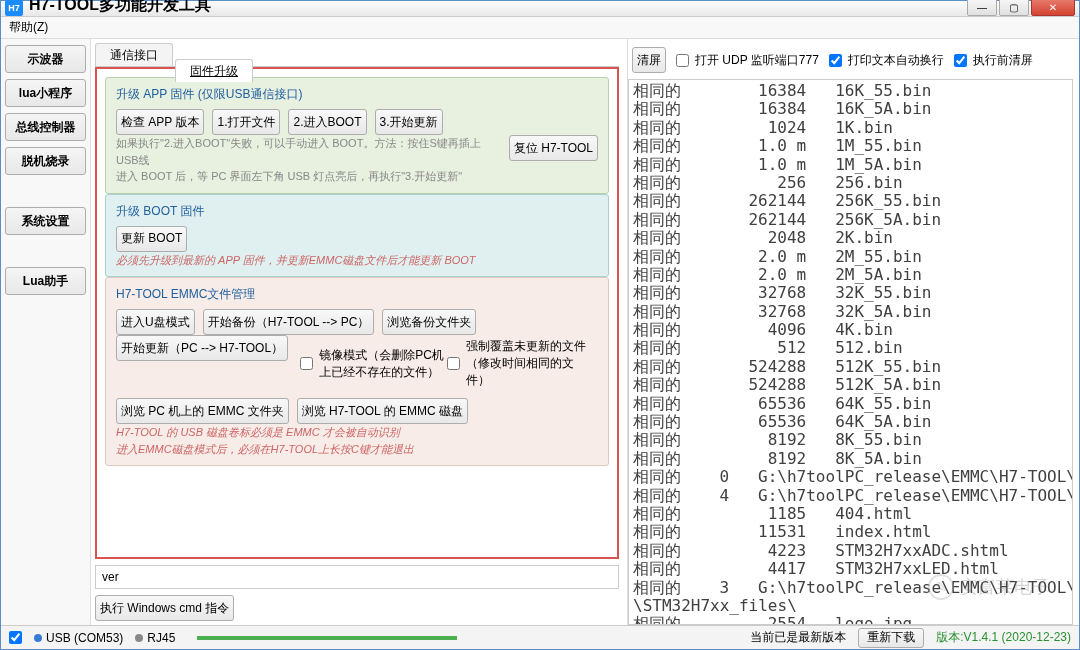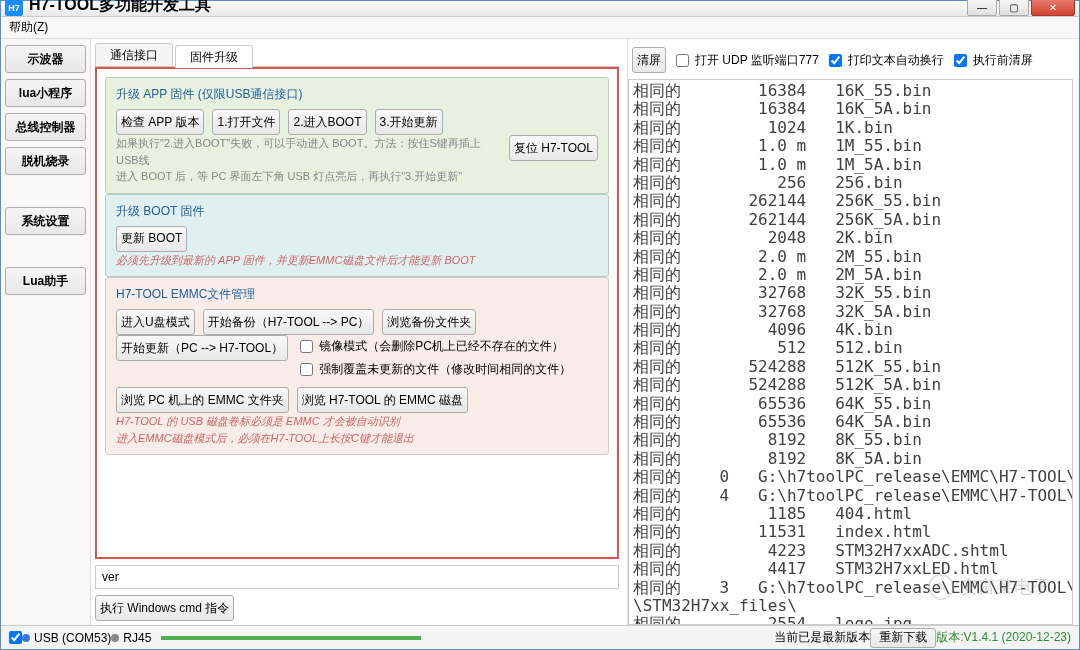--- a/index.html
+++ b/index.html
@@ -12,48 +12,48 @@
 .winbtn { width: 30px; height: 18px; border: 1px solid #aaa; background: linear-gradient(#f8f8f8,#e0e0e0); display: flex; align-items: center; justify-content: center; font-size: 10px; cursor: pointer; border-radius: 2px; }
 .winbtn.close { background: linear-gradient(#e97c6f,#d2442f); color: #fff; border-color: #a33; width: 44px; }
 .menubar { height: 22px; padding: 2px 8px; font-size: 12px; border-bottom: 1px solid #ddd; background: #f8f8f8; display: flex; align-items: center; }
 .body { flex: 1; display: flex; min-height: 0; }
 .leftnav { width: 90px; padding: 6px 4px; display: flex; flex-direction: column; gap: 6px; border-right: 1px solid #ddd; background: #f8f8f8; }
 .navbtn { height: 28px; border: 1px solid #adadad; background: linear-gradient(#f5f5f5,#e8e8e8); border-radius: 3px; font-size: 12px; cursor: pointer; font-weight: bold; }
 .navgap { height: 20px; }
 .centerpane { flex: 1; padding: 4px 8px 4px 4px; display: flex; flex-direction: column; min-width: 0; }
 .tabs { display: flex; height: 24px; border-bottom: 1px solid #ccc; }
 .tab { padding: 3px 14px; border: 1px solid #ccc; border-bottom: none; background: #f4f4f4; margin-right: 2px; cursor: pointer; border-radius: 3px 3px 0 0; font-size: 12px; }
-.tab.active { background: #fff; position: relative; top: 2px; }
+.tab.active { background: #fff; position: relative; top: 16px; text-decoration: underline; }
 .tabcontent { flex: 1; border: 2px solid #d9534f; padding: 8px; background: #fff; display: flex; flex-direction: column; overflow: hidden; }
 .group { border: 1px solid #b8c8b8; border-radius: 3px; padding: 8px 10px; }
 .group.green { background: #e8f0e0; border-color: #bcd0b0; }
 .group.blue { background: #e0f0f0; border-color: #a8d0d0; }
 .group.pink { background: #f8ece8; border-color: #e0c8c0; }
 .group-title { color: #2060a0; font-size: 12px; margin-bottom: 6px; }
 .btnrow { display: flex; gap: 8px; flex-wrap: wrap; }
 .btn { height: 26px; padding: 0 4px; border: 1px solid #adadad; background: linear-gradient(#f8f8f8,#e8e8e8); border-radius: 3px; font-size: 12px; cursor: pointer; white-space: nowrap; }
 .hint { color: #888; font-size: 11px; line-height: 1.5; }
 .hint.red { color: #c66; font-style: italic; }
 .chkrow { display: flex; align-items: center; gap: 6px; font-size: 12px; margin: 3px 0; }
 .chkrow input { margin: 0; }
 .inputrow { margin-top: 6px; }
 .textinput { width: 100%; height: 24px; border: 1px solid #ccc; padding: 0 6px; font-size: 12px; }
 .rightpane { width: 452px; padding: 6px 6px 0 0; display: flex; flex-direction: column; min-width: 0; border-left: 1px solid #ddd; }
 .righttop { display: flex; align-items: center; gap: 10px; padding: 2px 4px 6px 4px; flex-wrap: wrap; }
 .log { flex: 1; background: #fff; border: 1px solid #ccc; font-family: "SimSun", monospace; font-size: 16px; white-space: pre; overflow: auto; padding: 2px 4px; line-height: 1.15; color: #404040; }
-.statusbar { height: 24px; border-top: 1px solid #ccc; background: #f4f4f4; display: flex; align-items: center; padding: 0 8px; font-size: 12px; }
+.statusbar { height: 24px; border-top: 1px solid #ccc; background: #f4f4f4; display: flex; align-items: center; padding: 0 8px; font-size: 12px; gap: 12px; }
 .dot { width: 8px; height: 8px; border-radius: 50%; display: inline-block; margin-right: 4px; }
 .dot.blue { background: #3a7ad9; }
 .dot.gray { background: #888; }
 .spacer { flex: 1; }
 .green-bar { height: 4px; background: #4caf50; flex: 0 0 100px; }
 .version { color: #2a9030; }
 .watermark { position: absolute; right: 30px; bottom: 50px; opacity: 0.35; display: flex; align-items: center; gap: 6px; color: #888; font-size: 18px; pointer-events: none; }
 .wm-circle { width: 26px; height: 26px; border: 2px solid #aaa; border-radius: 50%; display: flex; align-items: center; justify-content: center; font-size: 14px; }
-fieldset.inline { border: none; padding: 0; display: flex; flex-direction: column; }
+fieldset.inline { border: none; padding: 0; display: flex; flex-direction: row; }
 .emmc-row2 { display: flex; gap: 12px; align-items: flex-start; margin-bottom: 6px; }
 </style>
 </head>
 <body>
 
 <div class="window">
 
   <div class="titlebar">
     <div class="titlebar-icon">H7</div>
     <div class="titlebar-text">H7-TOOL多功能开发工具</div>

